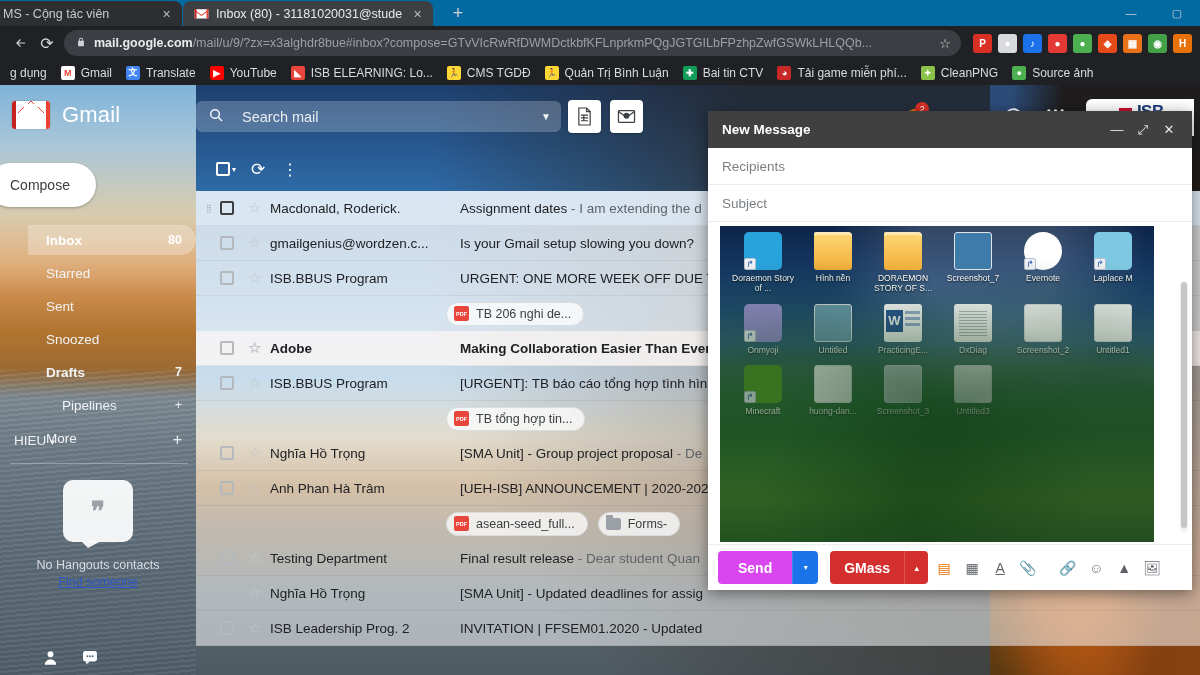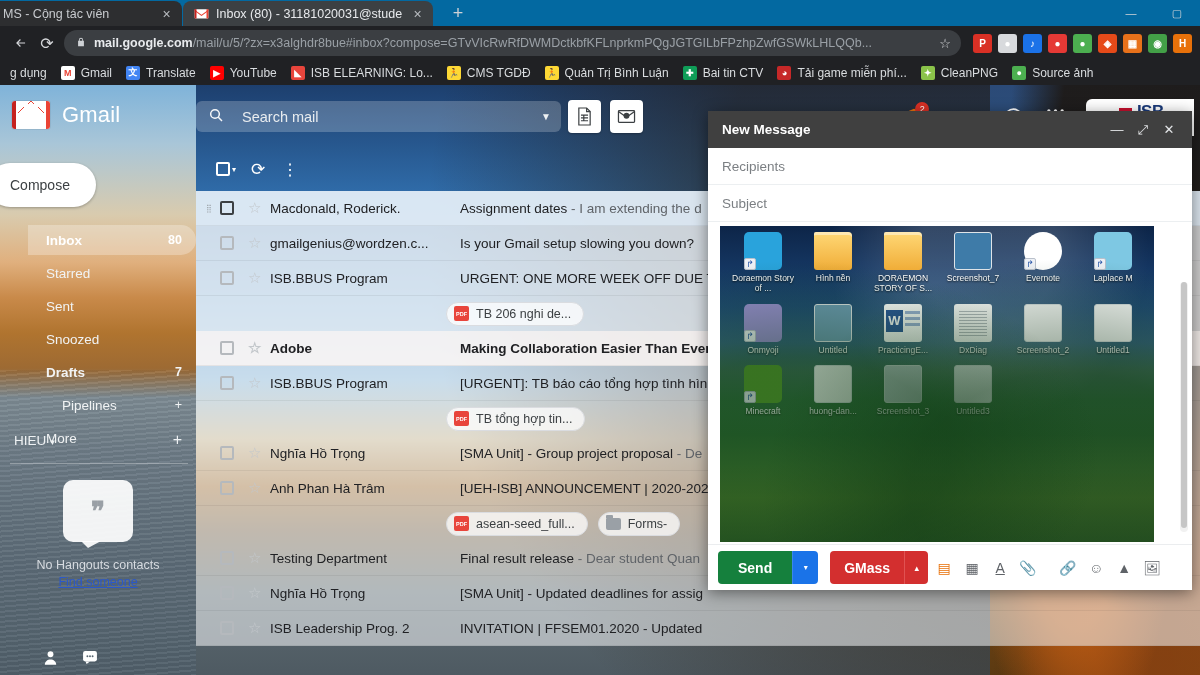--- a/index.html
+++ b/index.html
@@ -238,21 +238,21 @@
   .dgrid { position:absolute; left:8px; top:6px; width:420px; display:flex; flex-wrap:wrap; }
   .dicon { width:62px; margin:0 4px 10px 4px; display:flex; flex-direction:column; align-items:center; }
   .dicon .img { width:38px; height:38px; border-radius:3px; position:relative; }
   .dicon .lbl { margin-top:3px; font-size:8.5px; color:#fff; text-align:center; line-height:1.22; text-shadow:0 1px 2px rgba(0,0,0,.8); max-width:62px; word-break:break-word; }
   .shortcut { position:absolute; left:0; bottom:0; width:12px; height:12px; background:#eef1f6; border:1px solid #b9c0cb; border-radius:2px; color:#2a57a8; font-size:9px; line-height:10px; text-align:center; }
   #compose-scrollbar { position:absolute; right:4px; top:60px; width:8px; height:250px; background:#f1f1f1; border-radius:4px; }
   #compose-scrollbar i { position:absolute; left:1px; top:0; width:6px; height:246px; background:#c6c6c6; border-radius:3px; display:block; }
 
   #compose-footer { height:46px; flex:none; border-top:1px solid #ebedef; display:flex; align-items:center; padding:0 8px 0 10px; gap:2px; background:#fff; }
   #send-group { display:flex; align-items:stretch; height:33px; border-radius:4px; overflow:hidden; flex:none; }
-  #send-btn { background:#15803d; color:#fff; font-size:14px; font-weight:bold; padding:0 20px; display:flex; align-items:center; }
+  #send-btn { background:#d946ef; color:#fff; font-size:14px; font-weight:bold; padding:0 20px; display:flex; align-items:center; }
   #send-caret { background:#1a73e8; color:#fff; width:26px; display:flex; align-items:center; justify-content:center; font-size:8px; border-left:1px solid #3a86ea; }
   #gmass-group { display:flex; align-items:stretch; height:33px; border-radius:4px; overflow:hidden; margin-left:10px; flex:none; }
   #gmass-btn { background:#d32f2f; color:#fff; font-size:14px; font-weight:bold; padding:0 14px; display:flex; align-items:center; }
   #gmass-caret { background:#d32f2f; color:#fff; width:24px; display:flex; align-items:center; justify-content:center; font-size:9px; border-left:1px solid #e05252; }
   .ft-icon { width:28px; height:30px; display:flex; align-items:center; justify-content:center; color:#5f6368; font-size:14px; flex:none; }
   .ft-gap { width:12px; flex:none; }
 </style>
 </head>
 <body>
 
@@ -286,21 +286,21 @@
           <path d="M19 12H5M11 18l-6-6 6-6"></path>
         </svg>
     </div>
     <div class="tb-icon" style="font-size:16px;">⟳</div>
     <div id="omnibox">
       <span class="lock">
         <svg width="10" height="12" viewBox="0 0 24 24" fill="currentColor">
             <path d="M17 9V7a5 5 0 0 0-10 0v2H5v13h14V9zM9 7a3 3 0 0 1 6 0v2H9z"></path>
           </svg>
       </span>
-      <span id="url"><b>mail.google.com</b><span>/mail/u/5/?zx=x3alghdr8bue#inbox?compose=GTvVIcRwRfDWMDctkbfKFLnprkmPQgJGTGILbFPzhpZwfGSWkLHLQQb...</span></span>
+      <span id="url"><b>mail.google.com</b><span>/mail/u/9/?zx=x3alghdr8bue#inbox?compose=GTvVIcRwRfDWMDctkbfKFLnprkmPQgJGTGILbFPzhpZwfGSWkLHLQQb...</span></span>
       <span id="star">☆</span>
     </div>
     <div id="ext-holder" style="display:flex;align-items:center;">
         <div class="ext-icon" style="background: rgb(217, 48, 37);">P</div>
         <div class="ext-icon" style="background: rgb(216, 218, 221);">●</div>
         <div class="ext-icon" style="background: rgb(27, 114, 232);">♪</div>
         <div class="ext-icon" style="background: rgb(229, 57, 53);">●</div>
         <div class="ext-icon" style="background: rgb(76, 175, 80);">●</div>
         <div class="ext-icon" style="background: rgb(230, 74, 25);">◈</div>
         <div class="ext-icon" style="background: rgb(232, 113, 26);">▦</div>

